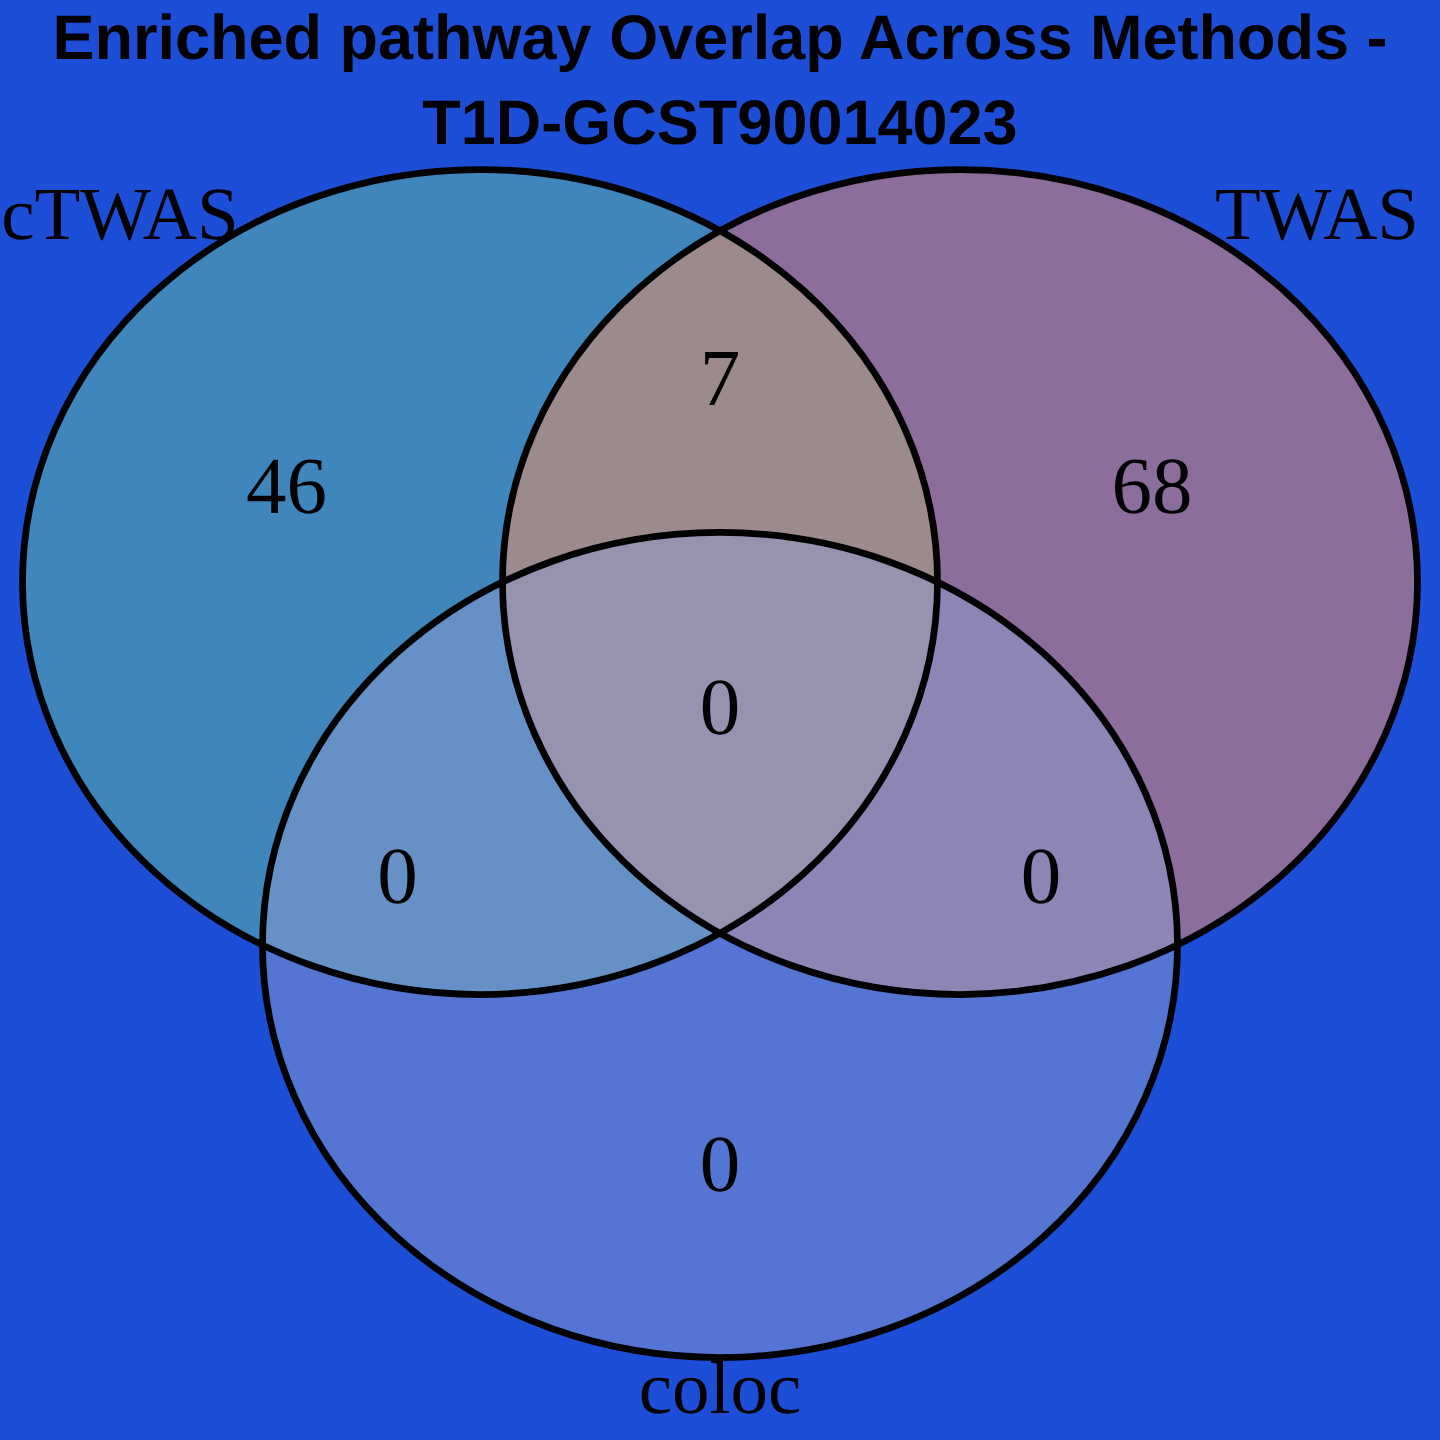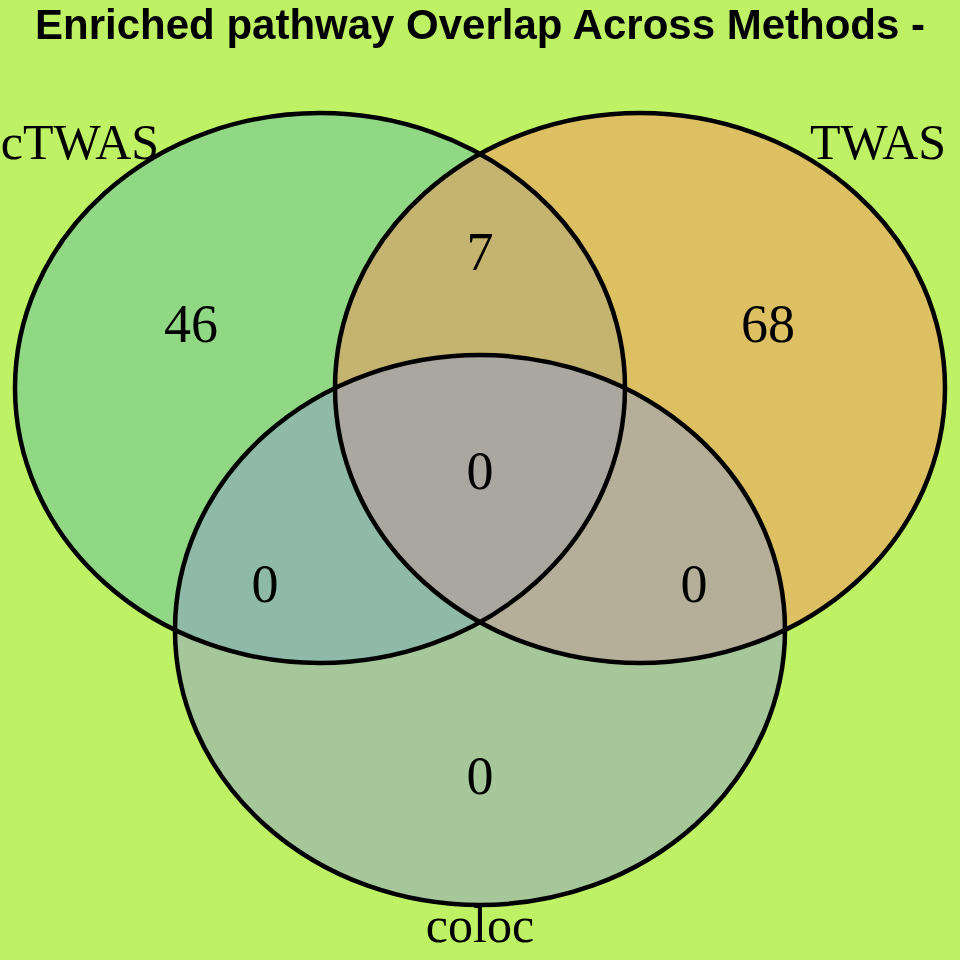--- a/index.html
+++ b/index.html
@@ -4,21 +4,21 @@
 <style>
   html, body {
     margin: 0;
     padding: 0;
     background: #ffffff;
   }
   .page {
     position: relative;
     width: 960px;
     height: 960px;
-    background: #bef264;
+    background: #1d4ed8;
     overflow: hidden;
     font-family: "Liberation Sans", sans-serif;
   }
   .venn-svg {
     position: absolute;
     top: 0;
     left: 0;
     width: 960px;
     height: 960px;
   }
@@ -50,20 +50,21 @@
     dominant-baseline: central;
   }
 </style>
 </head>
 <body>
 
 <div class="page">
 
   <div class="title">
     <div>Enriched pathway Overlap Across Methods -</div>
+    <div>T1D-GCST90014023</div>
   </div>
 
   <svg class="venn-svg" viewBox="0 0 960 960" xmlns="http://www.w3.org/2000/svg">
 
     <g>
       <ellipse cx="320" cy="388" rx="305" ry="275" fill-opacity="0.5" fill="#61BDA1"></ellipse>
       <ellipse cx="640" cy="388" rx="305" ry="275" fill-opacity="0.5" fill="#F98D5D"></ellipse>
       <ellipse cx="480" cy="630" rx="305" ry="275" fill-opacity="0.5" fill="#8D9BCF"></ellipse>
     </g>
 

